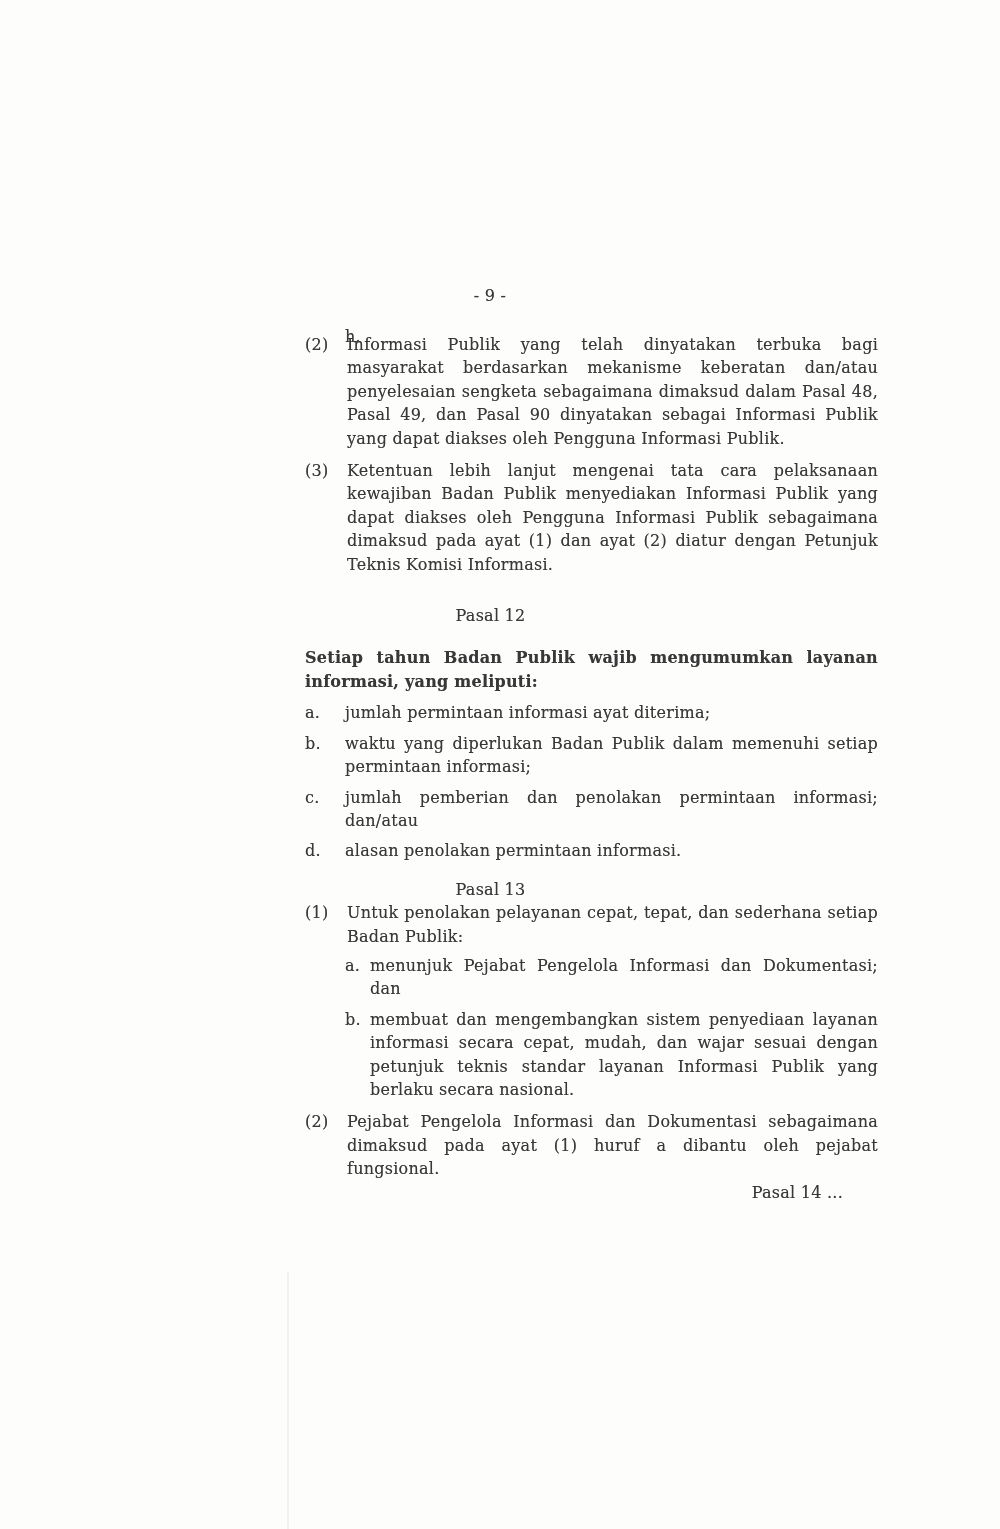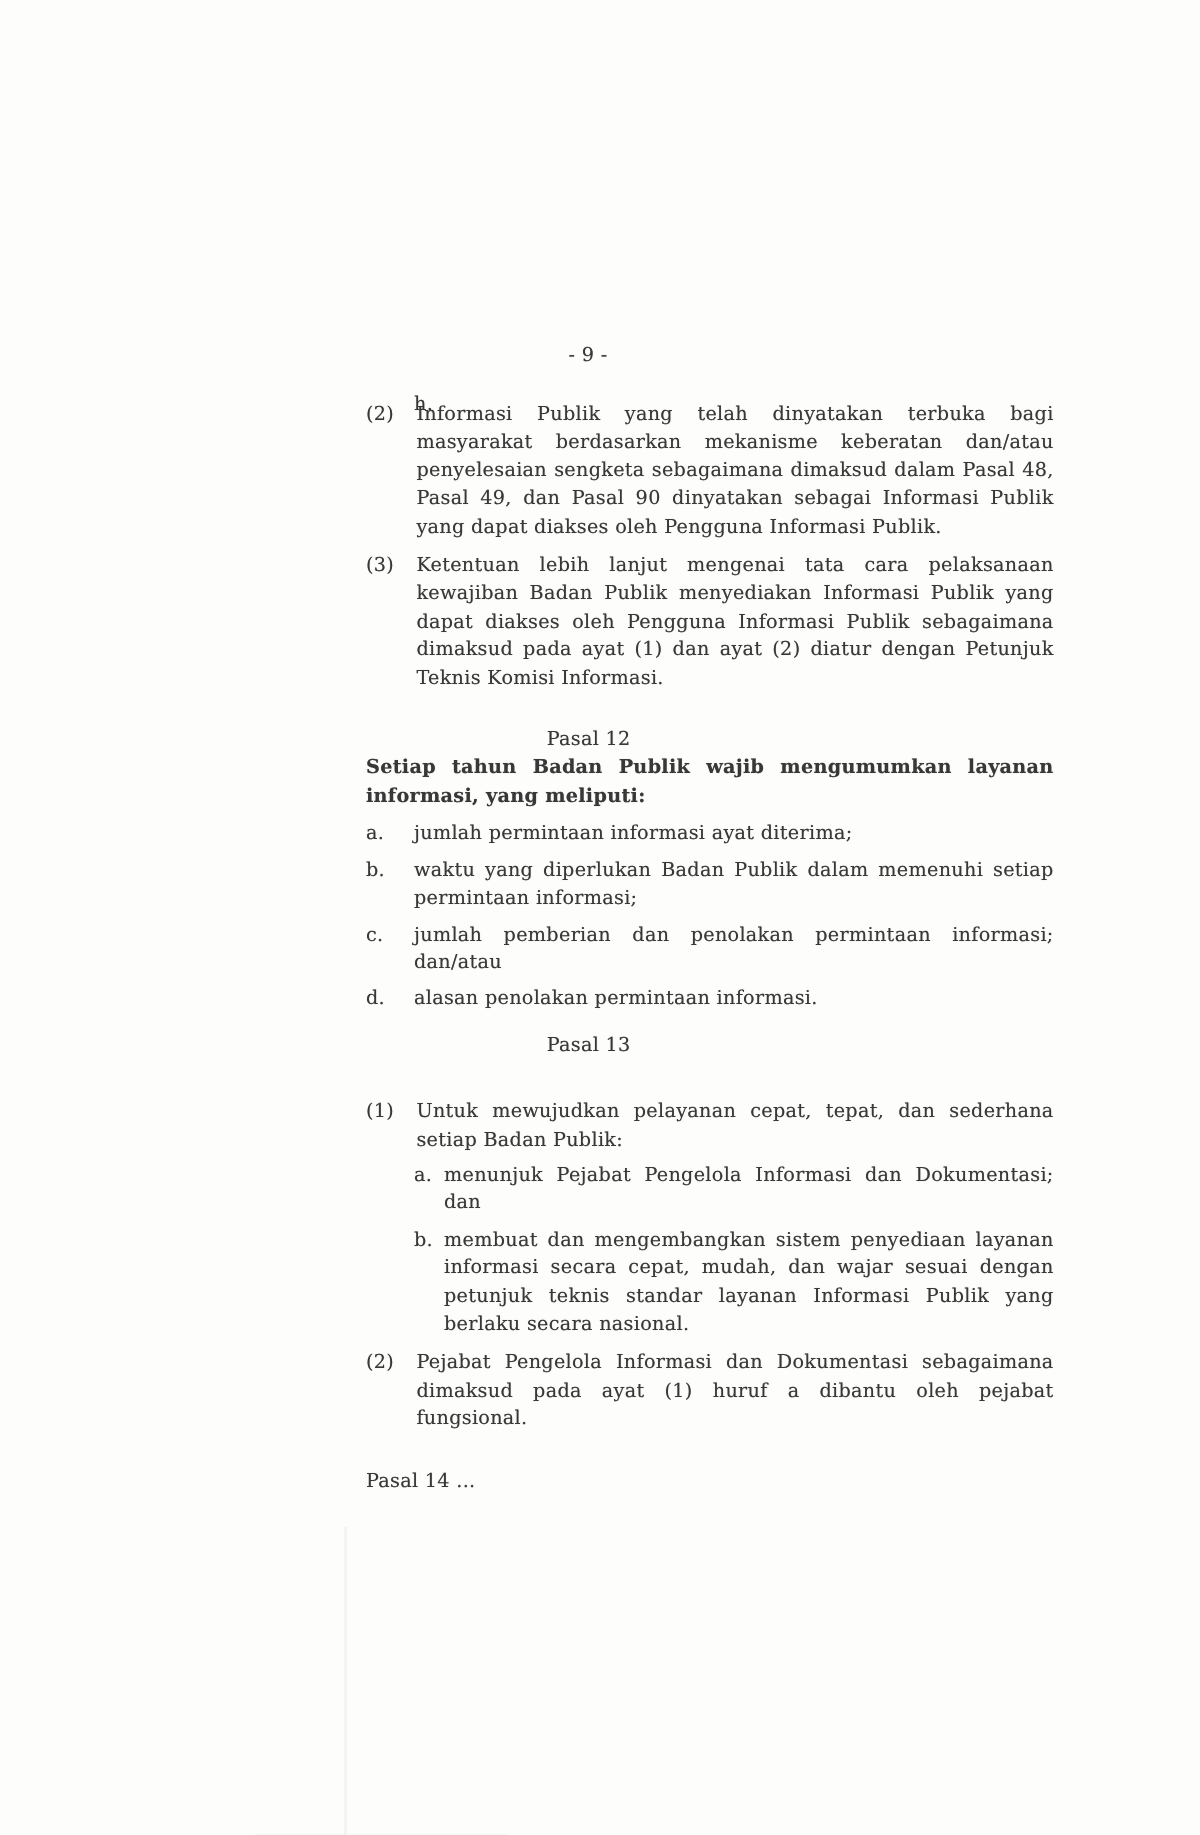--- a/index.html
+++ b/index.html
@@ -80,27 +80,26 @@
   }
   .sublist .item-nested {
     margin-left: 0;
     margin-bottom: 7px;
   }
   .pasal-heading {
     width: 573px;
     margin-left: -101px; 
     text-align: center;
   }
-  .heading-12 { margin-top: 28px; }
-  .heading-13 { margin-top: 15px; margin-bottom: 32px; }
+  .heading-12 { margin-top: 28px; margin-bottom: 19px; }
+  .heading-13 { margin-top: 15px; margin-bottom: 0; }
   .intro { margin-bottom: 8px; }
   .mb-list-end { margin-bottom: 0; }
   .catchword {
-    margin-top: 28px;
-    text-align: left;
+    text-align: right;
     padding-right: 35px;
   }
   
   .scan-artifact {
     position: absolute;
     left: 287px;
     top: 1272px;
     width: 2px;
     height: 257px;
     background: rgba(90,90,90,0.07);
@@ -147,21 +146,21 @@
     </div>
     <div class="item-letter mb-list-end">
       <span class="marker">d.</span>
       <span>alasan penolakan permintaan informasi.</span>
     </div>
 
     <div class="pasal-heading heading-13">Pasal 13</div>
 
     <div class="item-ayat">
       <span class="marker">(1)</span>
-      <span>Untuk mewujudkan pelayanan cepat, tepat, dan sederhana setiap Badan Publik:</span>
+      <span>Untuk penolakan pelayanan cepat, tepat, dan sederhana setiap Badan Publik:</span>
       <div class="sublist">
         <div class="item-nested">
           <span class="marker">a.</span>
           <span>menunjuk Pejabat Pengelola Informasi dan Dokumentasi; dan</span>
         </div>
         <div class="item-nested mb-list-end">
           <span class="marker">b.</span>
           <span>membuat dan mengembangkan sistem penyediaan layanan informasi secara cepat, mudah, dan wajar sesuai dengan petunjuk teknis standar layanan Informasi Publik yang berlaku secara nasional.</span>
         </div>
       </div>

